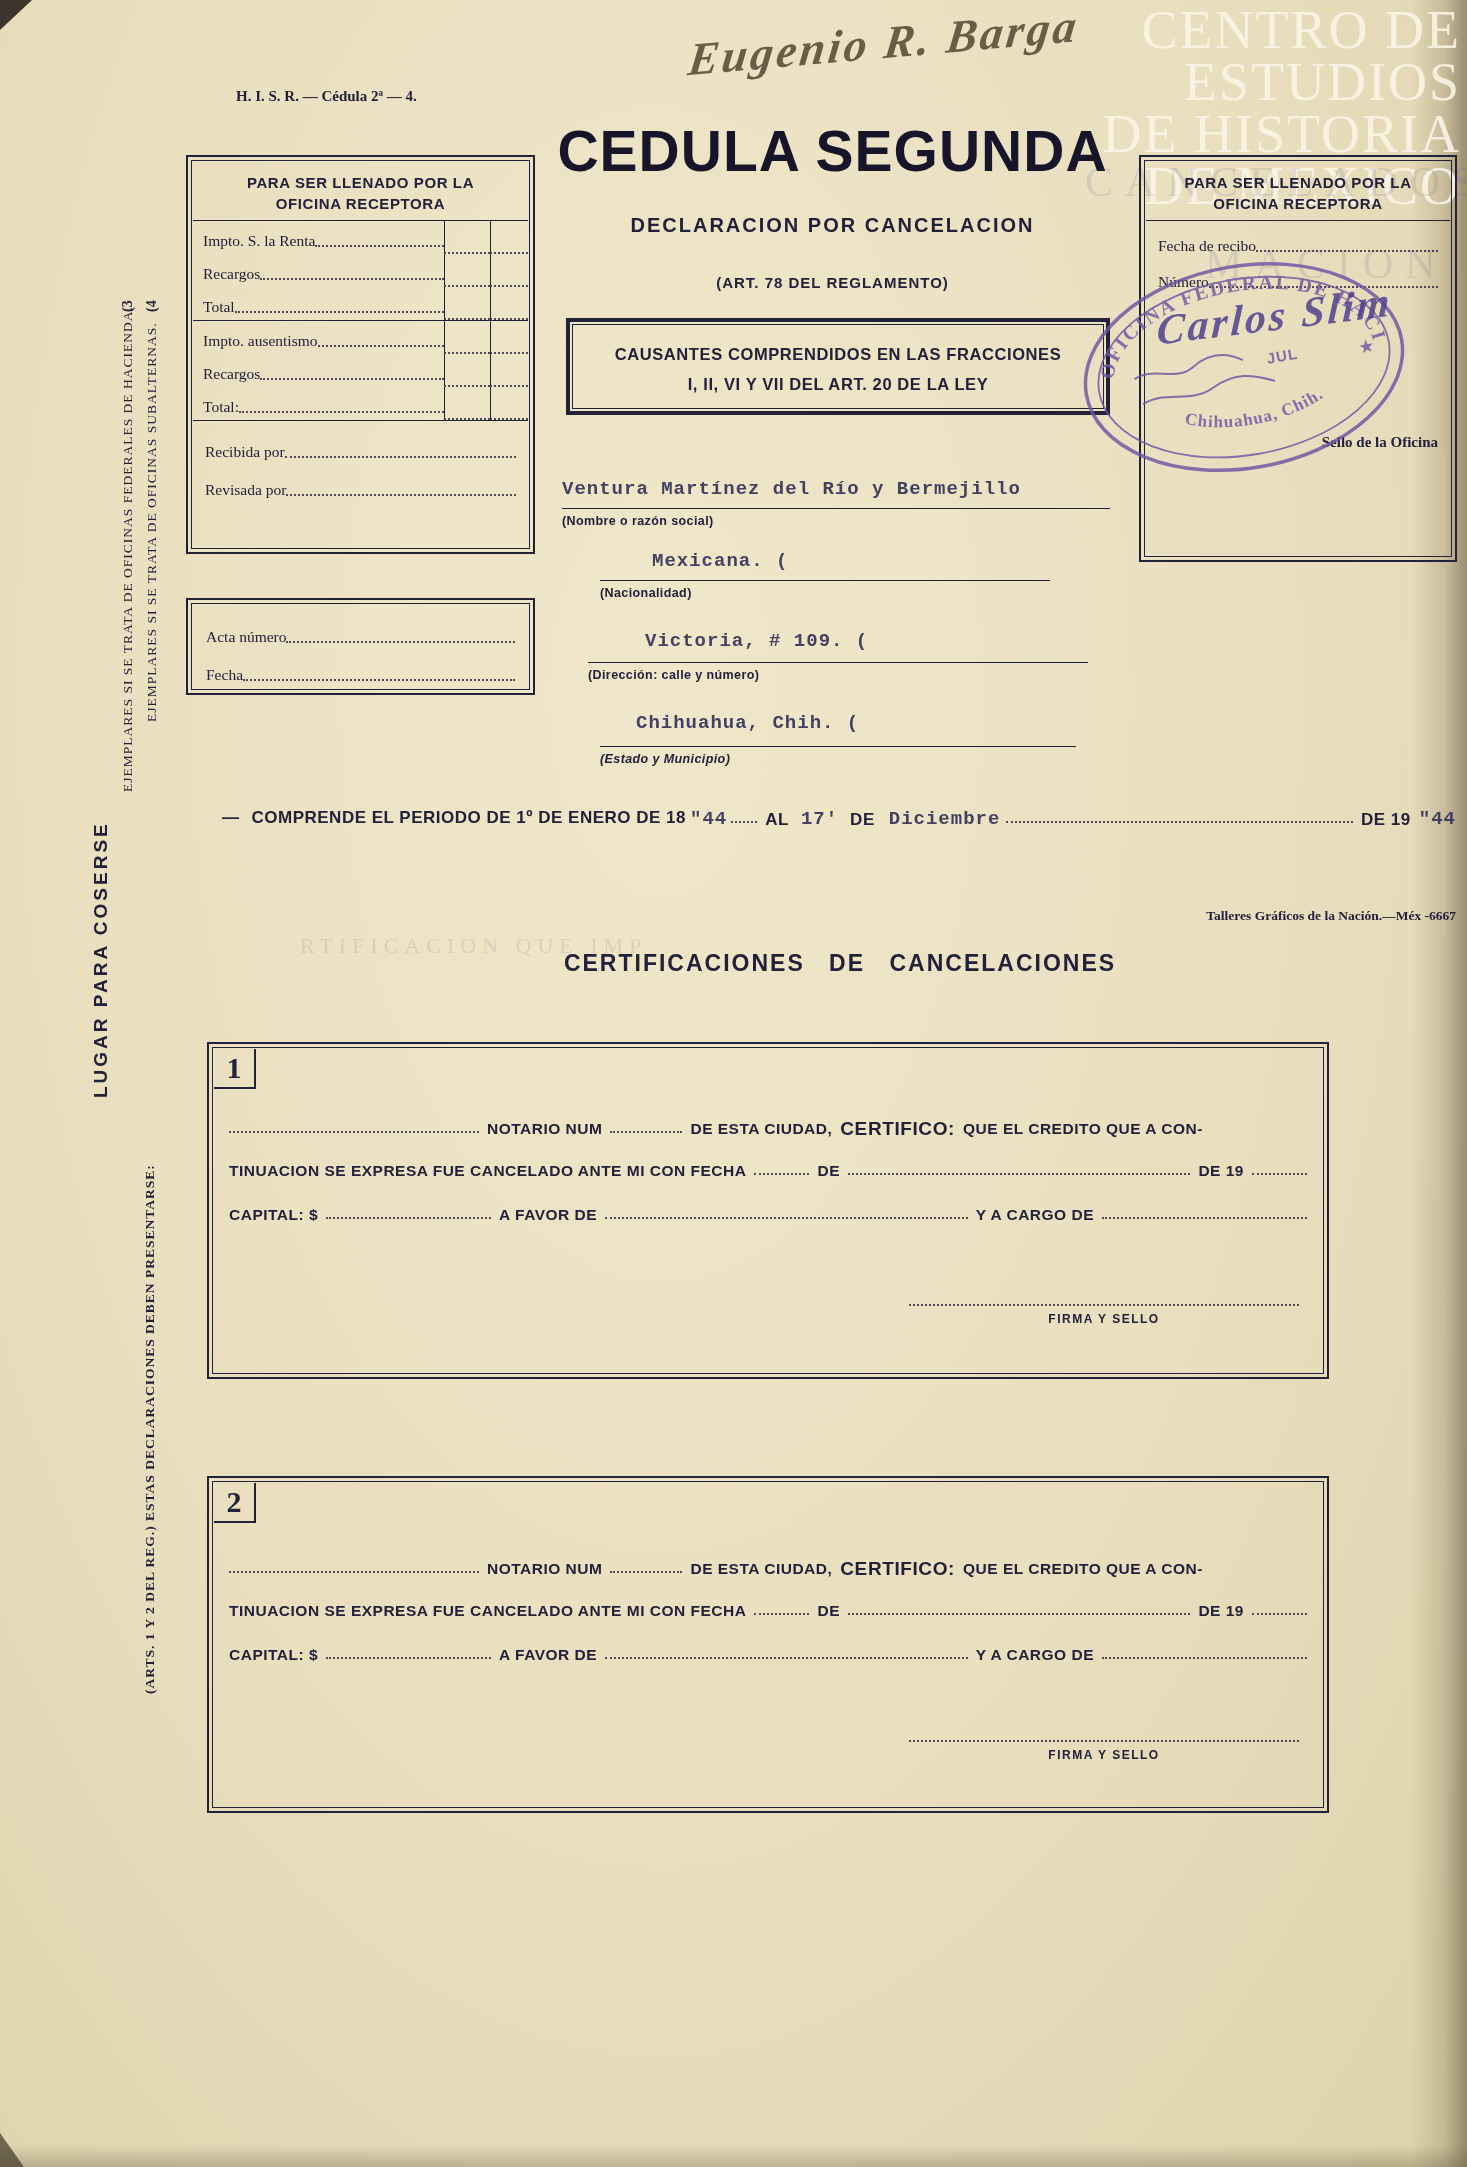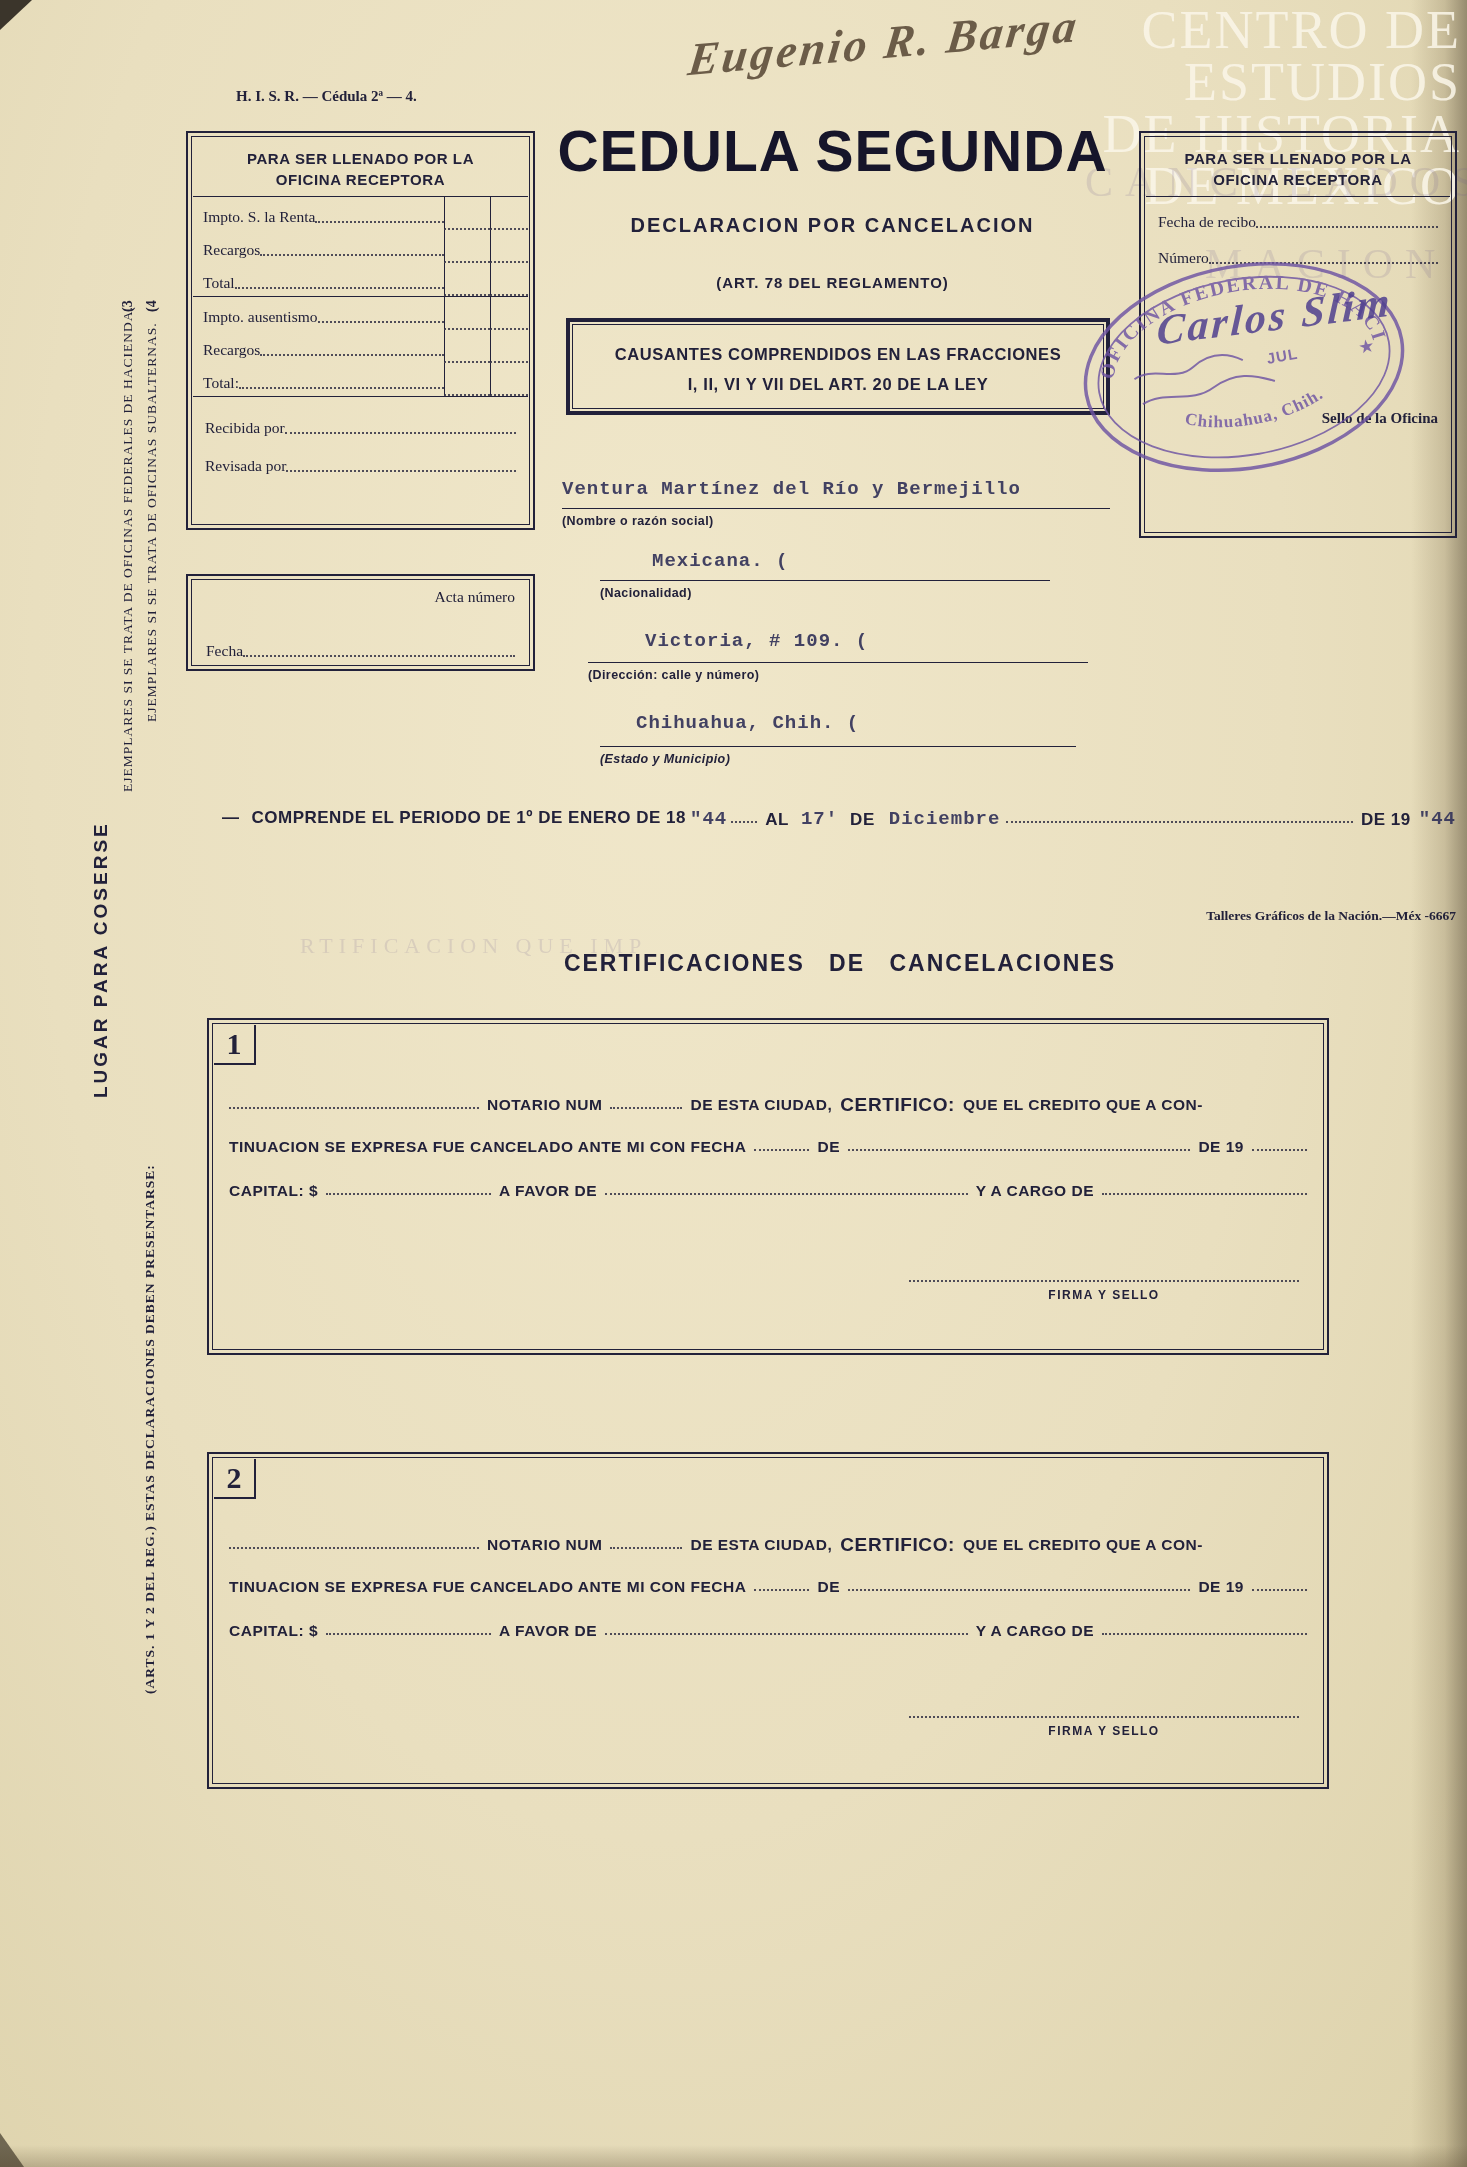--- a/index.html
+++ b/index.html
@@ -11,21 +11,21 @@
   *{box-sizing:border-box;margin:0;padding:0;}
   body{background:#555;}
   .page{
     position:relative;width:1467px;height:2167px;overflow:hidden;
     background:
       radial-gradient(ellipse at 45% 32%, #f0e7ca 0%, #e9dfbf 55%, #ddd2ab 100%);
     font-family:"Liberation Serif",serif;color:var(--ink);
   }
   .abs{position:absolute;}
   
-  .dbox{position:absolute;border:2px solid var(--ink);}
+  .dbox{position:absolute;border:2px solid var(--ink);margin-top:24px;}
   .dbox::before{content:"";position:absolute;inset:3px;border:1.2px solid var(--ink);pointer-events:none;}
   .cbox{position:absolute;border:4px solid var(--ink);}
   .cbox::before{content:"";position:absolute;inset:2px;border:1.2px solid var(--ink);pointer-events:none;}
   .boxtitle{font:700 15px "Liberation Sans",sans-serif;letter-spacing:.6px;text-align:center;line-height:21px;padding-top:10px;}
   .titlerule{border-top:1.6px solid var(--ink);margin-top:6px;}
   .frow{display:flex;align-items:flex-end;}
   .frow .lbl{font:400 15.5px "Liberation Serif",serif;margin-bottom:4px;white-space:nowrap;}
   .ld{border-bottom:2px dotted var(--ink-soft);margin-bottom:7px;}
   .arow{height:33px;padding-left:10px;}
   .mcolA{width:46px;align-self:stretch;border-left:1.7px solid var(--ink);border-bottom:2px dotted var(--ink-soft);}
@@ -128,21 +128,21 @@
         <div class="frow" style="height:38px;padding:0 12px;">
           <span class="lbl">Revisada por</span>
           <div class="ld" style="flex:1"></div>
         </div>
       </div>
     </div>
   </div>
 
   <div class="dbox" style="left:186px;top:574px;width:349px;height:97px;">
     <div style="position:absolute;inset:6px;padding-top:6px;">
-      <div class="frow" style="height:38px;padding:0 12px;flex-direction:column;">
+      <div class="frow" style="height:38px;padding:0 12px;">
         <span class="lbl">Acta número</span>
         <div class="ld" style="flex:1"></div>
       </div>
       <div class="frow" style="height:38px;padding:0 12px;">
         <span class="lbl">Fecha</span>
         <div class="ld" style="flex:1"></div>
       </div>
     </div>
   </div>
 

